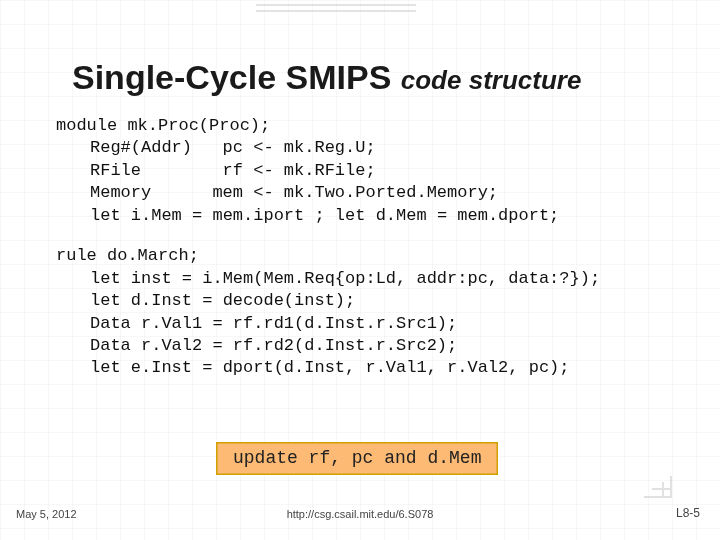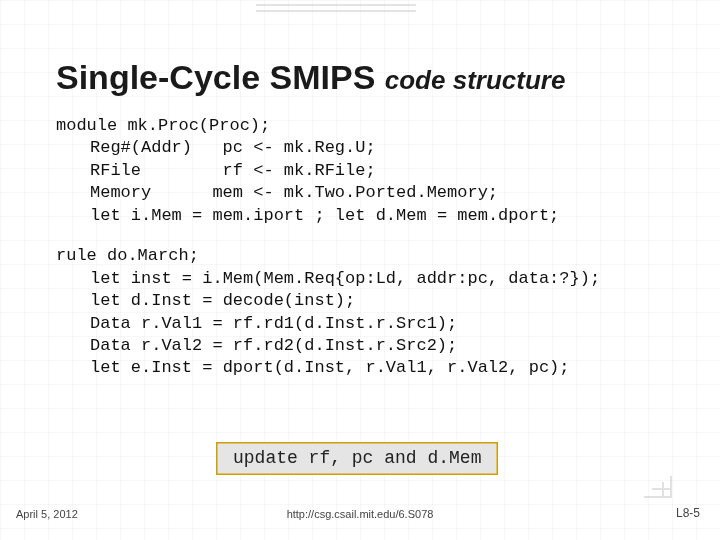--- a/index.html
+++ b/index.html
@@ -55,21 +55,21 @@
   .corner-notch::after  { right: 0; bottom: 6px; width: 18px; height: 2px; }
 
   .slide {
     position: relative;
     padding: 58px 56px 0 56px;
   }
   .title {
     font-family: Arial, Helvetica, sans-serif;
     font-size: 34px;
     color: #1a1a1a;
-    margin: 0 0 18px 0;
+    margin: 0 0 18px 16px;
     white-space: nowrap;
   }
   .title .sub {
     font-size: 26px;
     font-style: italic;
   }
   .code {
     font-family: "Courier New", Courier, monospace;
     font-size: 17px;
     line-height: 1.32;
@@ -77,21 +77,21 @@
     white-space: pre;
     margin-bottom: 18px;
   }
   .code .kw { font-weight: normal; }
   .indent1 { padding-left: 34px; }
   .note-box {
     position: absolute;
     left: 216px;
     top: 442px;
     border: 1.5px solid #d0a000;
-    background: #e5e5e5;
+    background: #fdba74;
     padding: 5px 16px 6px 16px;
     font-family: "Courier New", Courier, monospace;
     font-size: 18px;
     color: #222;
     box-shadow: 0 0 0 0.5px #d0a000 inset;
     text-align: right;
   }
   .footer-date {
     position: absolute;
     left: 16px;
@@ -139,15 +139,15 @@
 <span class="indent1"><span class="kw">let</span><span> inst = i.Mem(Mem.Req{op:Ld, addr:pc, data:?});</span></span>
 <span class="indent1"><span class="kw">let</span><span> d.Inst = decode(inst);</span></span>
 <span class="indent1">Data r.Val1 = rf.rd1(d.Inst.r.Src1);</span>
 <span class="indent1">Data r.Val2 = rf.rd2(d.Inst.r.Src2);</span>
 <span class="indent1"><span class="kw">let</span><span> e.Inst = dport(d.Inst, r.Val1, r.Val2, pc);</span></span></div>
 
 </div>
 
 <div class="note-box">update rf, pc and d.Mem</div>
 
-<div class="footer-date">April 5, 2012</div>
+<div class="footer-date">May 5, 2012</div>
 <div class="footer-url">http://csg.csail.mit.edu/6.S078</div>
 <div class="footer-page">L8-5</div>
 
 </body></html>

